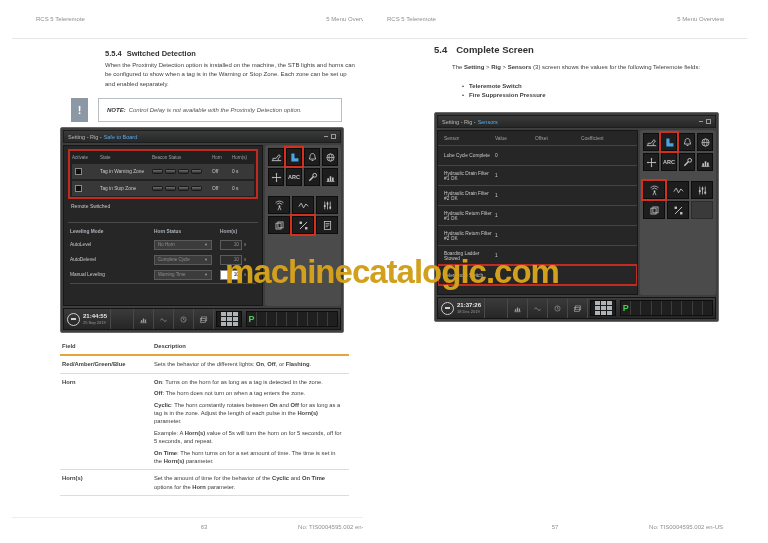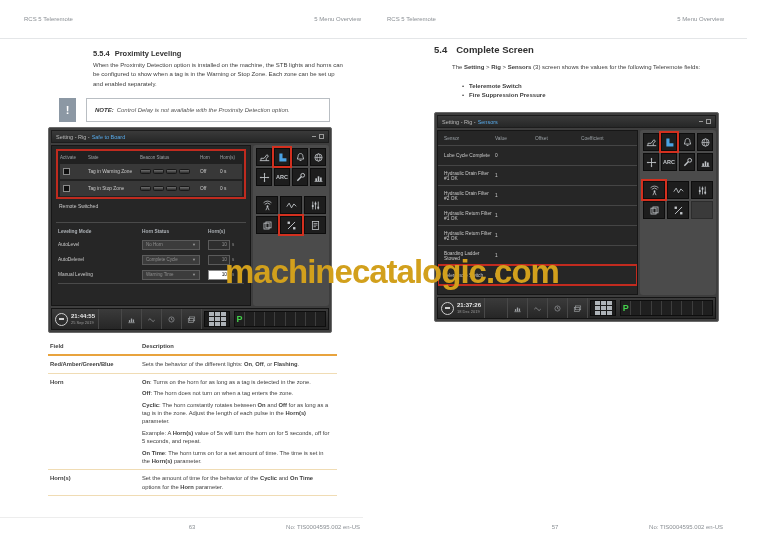--- a/index.html
+++ b/index.html
@@ -1,19 +1,19 @@
 <!DOCTYPE html>
 <html><head>
 <meta charset="utf-8">
 <style>
   html,body{margin:0;padding:0;}
   body{width:768px;height:543px;position:relative;background:#ffffff;
        font-family:"Liberation Sans",sans-serif;color:#3d3d3d;overflow:hidden;}
   .page{position:absolute;top:0;height:543px;width:384px;background:#fff;}
-  #pageL{left:0;} #pageR{left:363px;}
+  #pageL{left:12px;} #pageR{left:363px;}
 
   
   .hdr{position:absolute;top:16px;left:24px;right:23px;display:flex;justify-content:space-between;
        font-size:6px;color:#8a8f94;}
   .hdr-rule{position:absolute;top:38px;left:0;right:0;border-top:1px solid #e4e6e8;}
   .foot-rule{position:absolute;top:517px;left:0;right:0;border-top:1px solid #ededed;}
   .pgnum{position:absolute;top:524px;left:0;width:384px;text-align:center;font-size:6px;color:#8a8f94;}
   .docno{position:absolute;top:524px;right:24px;font-size:6px;color:#8a8f94;}
 
   
@@ -202,21 +202,21 @@
 
 <div class="page" id="pageL">
   <div class="hdr">
     <span>RCS 5 Teleremote</span>
     <span>5 Menu Overview</span>
   </div>
   <div class="hdr-rule"></div>
 
   <div class="h2">
     <span>5.5.4</span>
-    <span>Proximity Leveling</span>
+    <span>Switched Detection</span>
   </div>
   <div class="bodytext">When the Proximity Detection option is installed on the machine, the STB lights and horns can be configured to show when a tag is in the Warning or Stop Zone. Each zone can be set up and enabled separately.</div>
 
   <div class="note-ic">!</div>
   <div class="note-box">
     <span class="nl">NOTE:</span>
     <span>Control Delay is not available with the Proximity Detection option.</span>
   </div>
 
   <div class="shot shotL">

